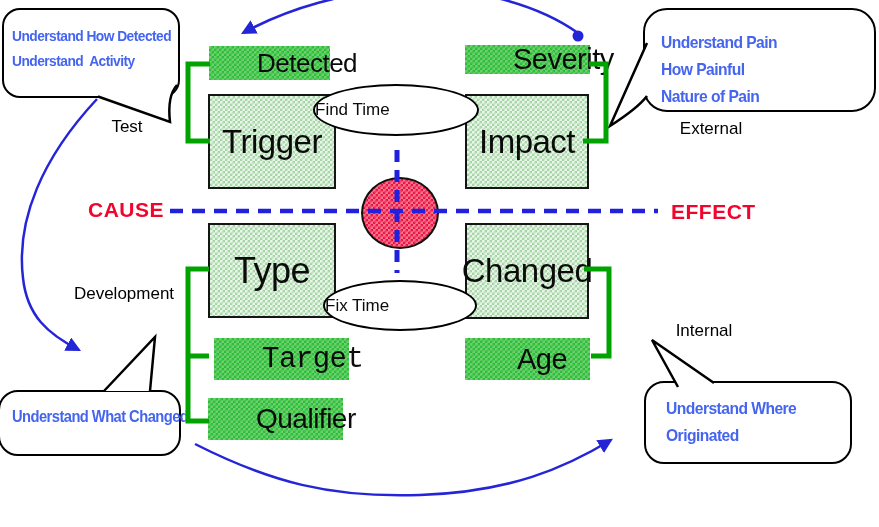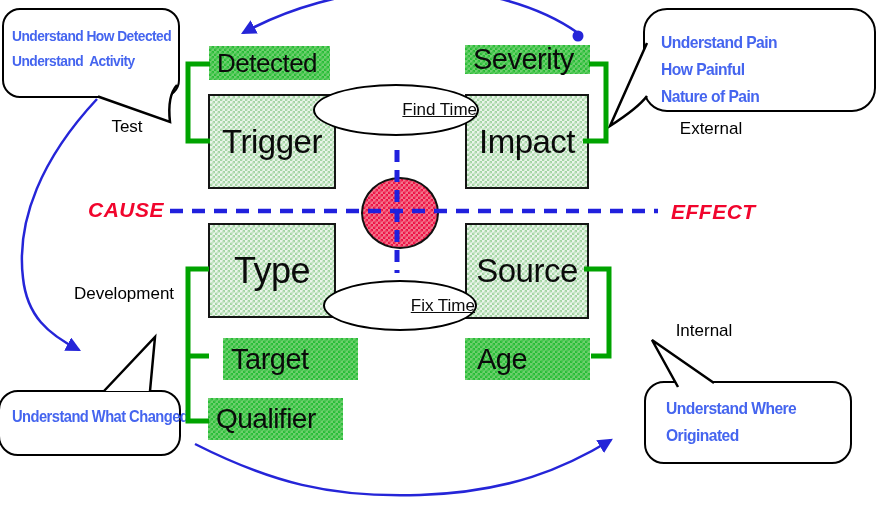--- a/index.html
+++ b/index.html
@@ -19,51 +19,51 @@
   .g-light{
     position:absolute;z-index:2;
     background-color:#eaf5ea;
     background-image:
       linear-gradient(45deg,#a3d5a3 25%,transparent 25%,transparent 75%,#a3d5a3 75%),
       linear-gradient(45deg,#a3d5a3 25%,transparent 25%,transparent 75%,#a3d5a3 75%);
     background-position:0 0,2.5px 2.5px;background-size:5px 5px;
     border:2px solid #151515;
     display:flex;align-items:center;justify-content:center;color:#0b0b0b;
   }
-  .dark-txt{font-size:27px;padding-left:8px;letter-spacing:-0.5px;}
+  .dark-txt{font-size:27px;padding-left:8px;letter-spacing:-0.5px;margin-left:40px;}
   .big-txt{font-size:33px;letter-spacing:-0.5px;}
 
   
   .red-circle{
     position:absolute;z-index:2;left:361px;top:177px;width:74px;height:68px;
     border-radius:50%;border:2px solid #111;
     background-color:#f2758a;
     background-image:
       linear-gradient(45deg,#ee0f45 25%,transparent 25%,transparent 75%,#ee0f45 75%),
       linear-gradient(45deg,#ee0f45 25%,transparent 25%,transparent 75%,#ee0f45 75%);
     background-position:0 0,2.5px 2.5px;background-size:5px 5px;
   }
 
   
   .ellipse{
     position:absolute;z-index:3;background:#fff;border:2px solid #000;border-radius:50%;
-    display:flex;align-items:center;justify-content:flex-end;
-    font-size:17px;color:#0b0b0b;text-decoration:underline;
+    display:flex;align-items:center;justify-content:flex-start;
+    font-size:17px;color:#0b0b0b;
   }
 
   
   .bubble{
     position:absolute;z-index:2;background:#fff;border:2.5px solid #000;
     box-sizing:border-box;color:#4565ef;font-weight:bold;
   }
   .bubble .line{white-space:pre;letter-spacing:-0.6px;line-height:27px;transform:scaleX(.92);transform-origin:left;}
 
   
   .lbl{position:absolute;z-index:2;font-size:17px;color:#000;transform:translateX(-50%);white-space:nowrap;}
-  .axis-lbl{position:absolute;z-index:2;font-size:21px;font-weight:bold;font-style:italic;color:#f1052d;letter-spacing:0.5px;white-space:nowrap;}
+  .axis-lbl{position:absolute;z-index:2;font-size:21px;font-weight:bold;color:#f1052d;letter-spacing:0.5px;white-space:nowrap;}
 
   
   #overlay{position:absolute;z-index:5;left:0;top:0;pointer-events:none;}
 </style>
 </head>
 <body>
 
 <div id="stage">
 
   <div class="g-dark" style="left:209px;top:46px;width:121px;height:34px;">
@@ -75,23 +75,23 @@
   <div class="g-dark" style="left:465px;top:45px;width:125px;height:29px;">
       <span class="dark-txt" style="font-size:29px">Severity</span>
     </div>
   <div class="g-light" style="left:465px;top:94px;width:120px;height:91px;">
       <span class="big-txt">Impact</span>
     </div>
   <div class="g-light" style="left:208px;top:223px;width:124px;height:91px;">
       <span class="big-txt" style="font-size:36px">Type</span>
     </div>
   <div class="g-light" style="left:465px;top:223px;width:120px;height:92px;">
-      <span class="big-txt">Source</span>
+      <span class="big-txt">Changed</span>
     </div>
-  <div class="g-dark" style="left:223px;top:338px;width:135px;height:42px;">
+  <div class="g-dark" style="left:214px;top:338px;width:135px;height:42px;font-family:Liberation Mono, monospace;">
       <span class="dark-txt" style="font-size:29px">Target</span>
     </div>
   <div class="g-dark" style="left:208px;top:398px;width:135px;height:42px;">
       <span class="dark-txt" style="font-size:28px">Qualifier</span>
     </div>
   <div class="g-dark" style="left:465px;top:338px;width:125px;height:42px;">
       <span class="dark-txt" style="font-size:29px;padding-left:12px">Age</span>
     </div>
 
   <div class="red-circle"></div>

